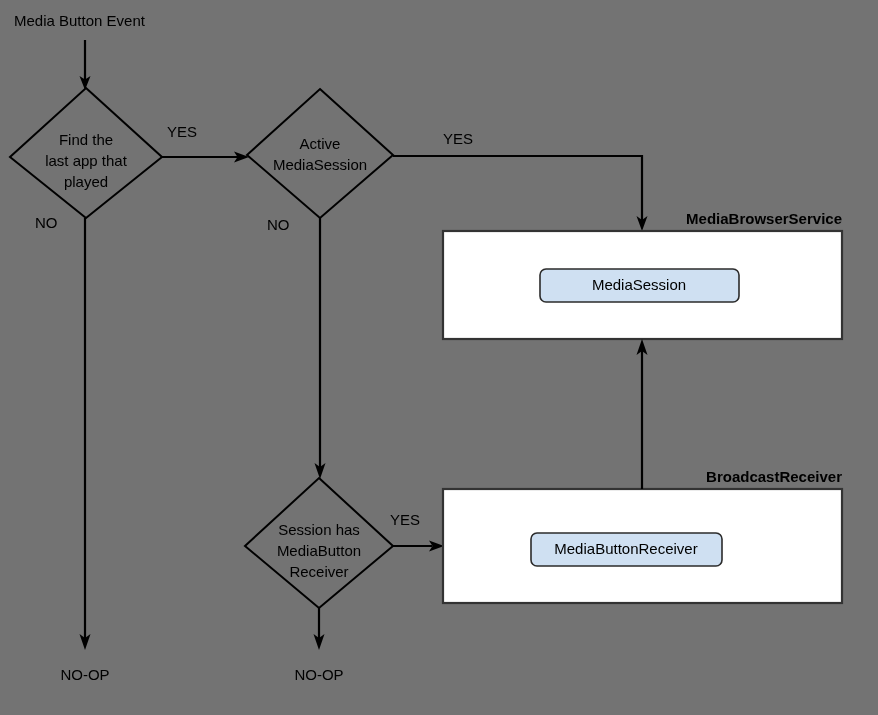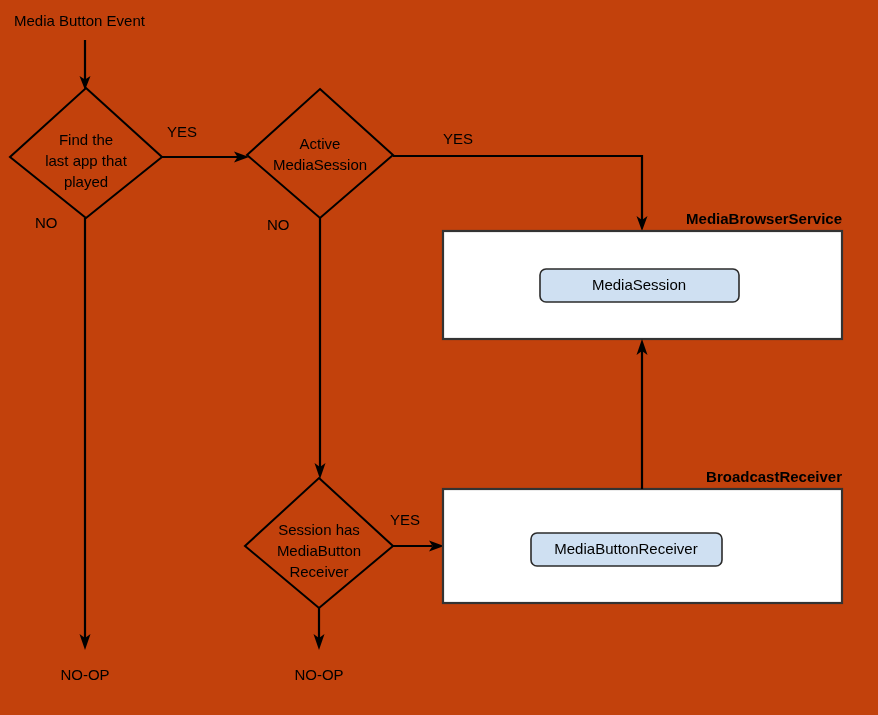--- a/index.html
+++ b/index.html
@@ -11,21 +11,21 @@
   body {
     width: 878px;
     height: 715px;
     font-family: "Liberation Sans", sans-serif;
     overflow: hidden;
   }
   #flow-root {
     position: relative;
     width: 878px;
     height: 715px;
-    background: #c2410c;
+    background: #737373;
   }
   svg#flow-svg {
     display: block;
     width: 878px;
     height: 715px;
   }
   .shape-line {
     fill: none;
     stroke: #000000;
     stroke-width: 2;

